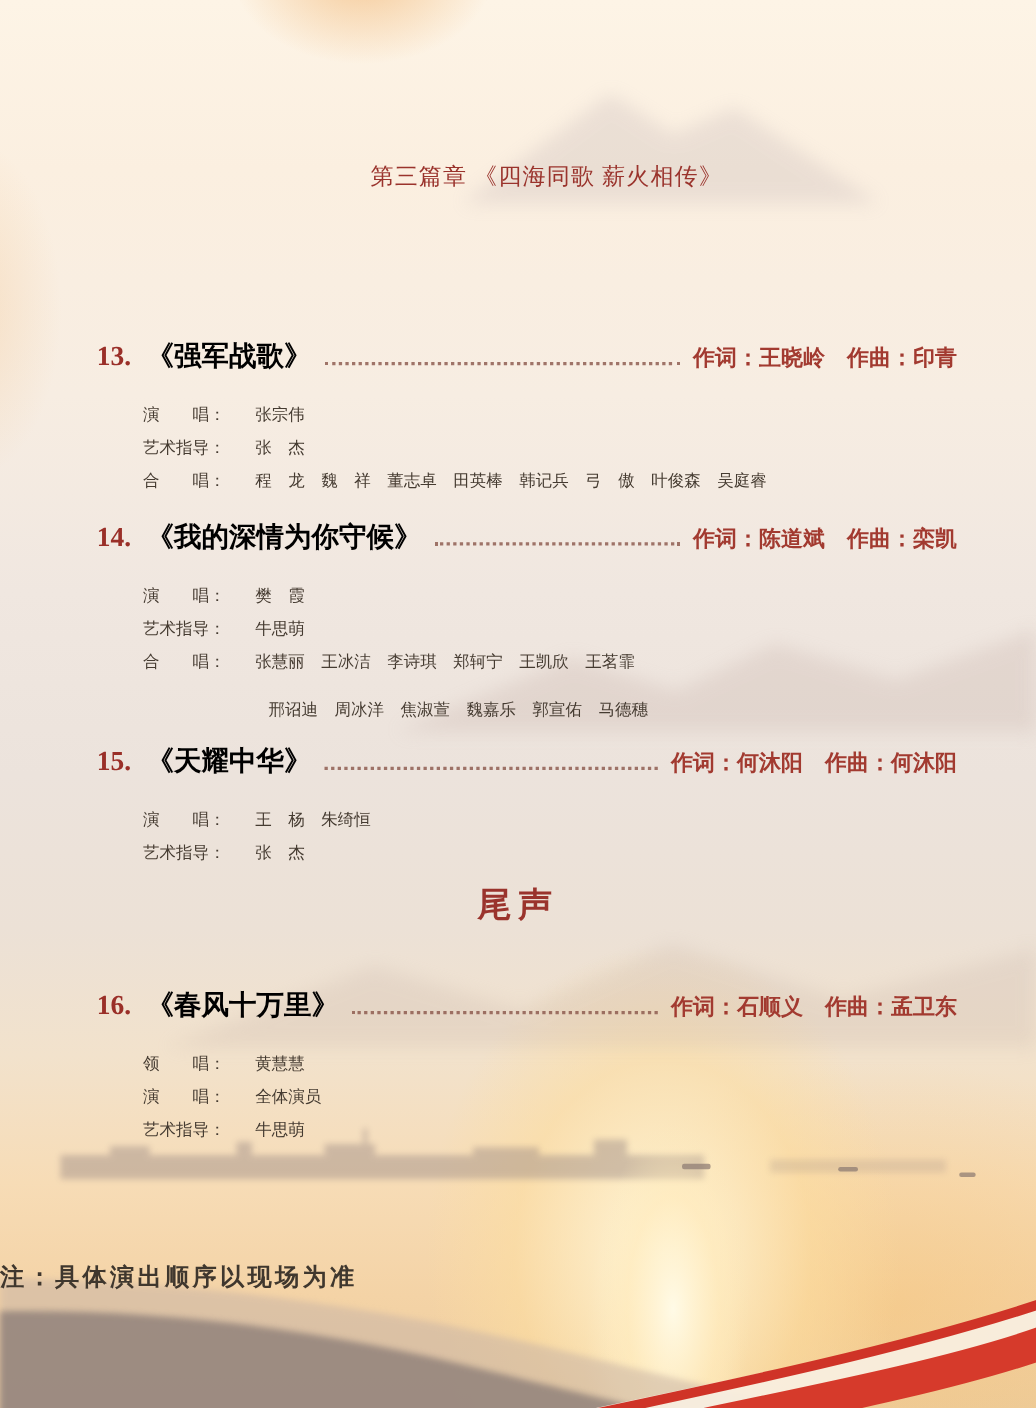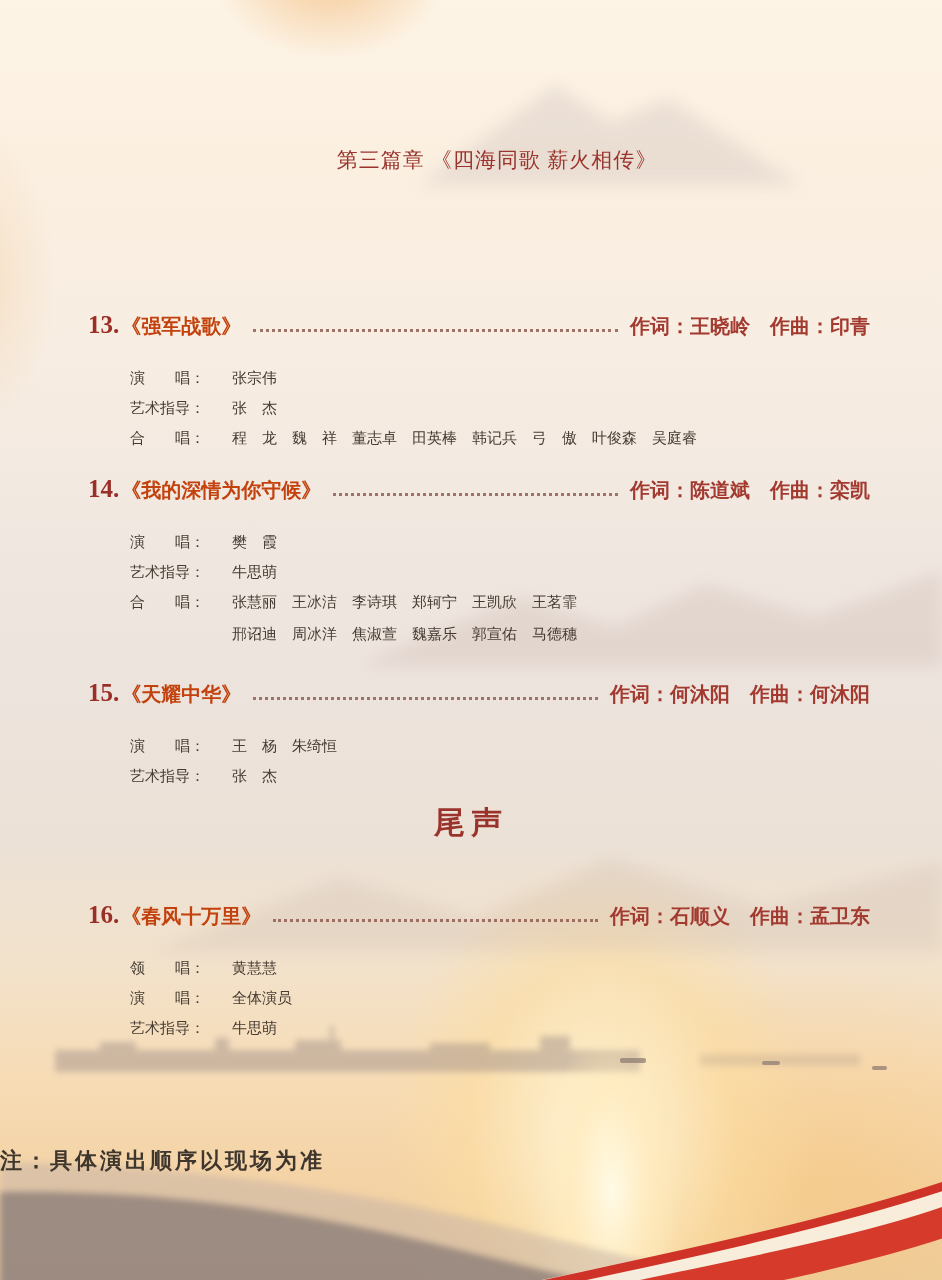--- a/index.html
+++ b/index.html
@@ -33,34 +33,34 @@
     position:absolute; top:1146px; left:0; width:100%;
     font-size:22px; font-weight:bold;
     color:#3f372e; letter-spacing:3px;
   }
 
   .song { position:absolute; left:88px; width:782px; }
   .song-header {
     display:flex; align-items:baseline; line-height:34px; white-space:nowrap;
     font-family:"Liberation Serif","DejaVu Serif",serif; font-weight:bold;
   }
-  .song-number { font-size:25px; color:#9a2f28; margin-right:2px; }
-  .song-title  { font-size:20px; color:#c2410c; }
+  .song-number { font-size:25px; color:#9a2f28; margin-right:14px; }
+  .song-title  { font-size:25px; color:#000000; }
   .leader {
     flex:1; border-bottom:3px dotted #8a564a; opacity:.8;
     margin:0 12px; align-self:center; transform:translateY(4px); min-width:30px;
   }
   .song-credits { font-size:20px; color:#a23a30;font-family:Liberation Mono, monospace; }
 
   .song-lines { margin-top:18px; padding-left:42px; }
   .song-16 .song-lines { }
   .line { display:flex; line-height:30px; font-size:15px; font-weight:400; color:#453b31; }
   .line-label { min-width:102px; white-space:pre; }
   .line-names { white-space:pre; }
-  .line.cont { margin-top:2px; }
+  .line.cont { margin-top:14px;gap:12px; }
 
   .s13 { top:308px; }
   .s14 { top:472px; }
   .s15 { top:676px; }
   .s16 { top:898px; }
 </style>
 </head>
 <body>
 
 <div class="page">

